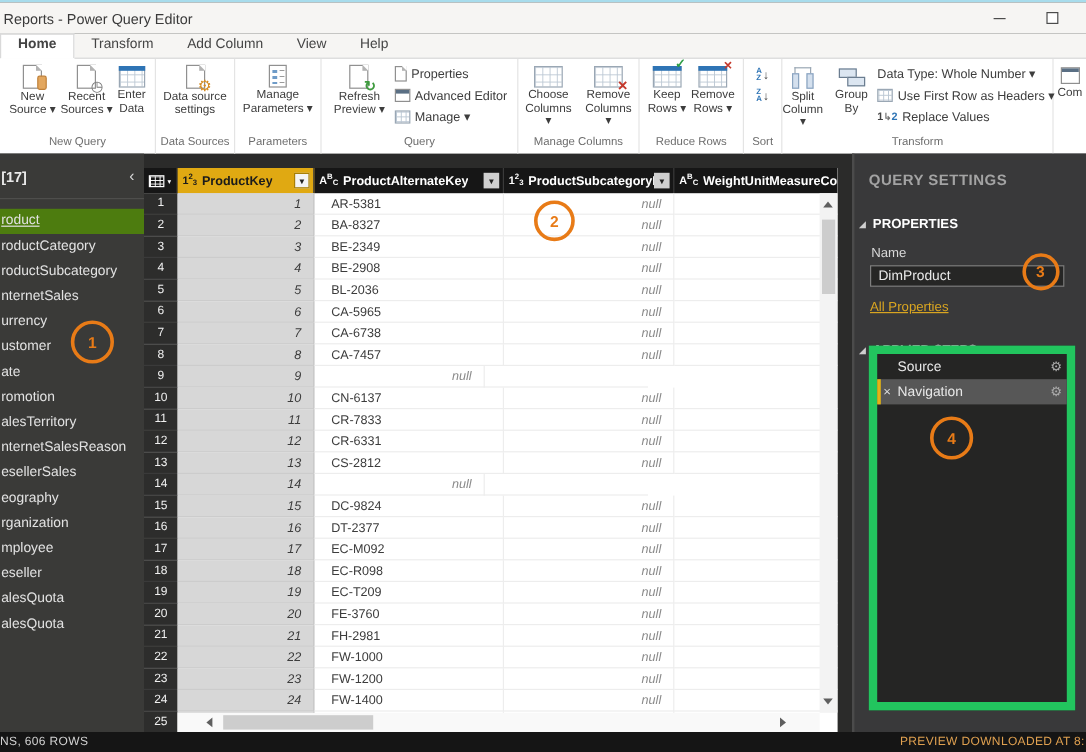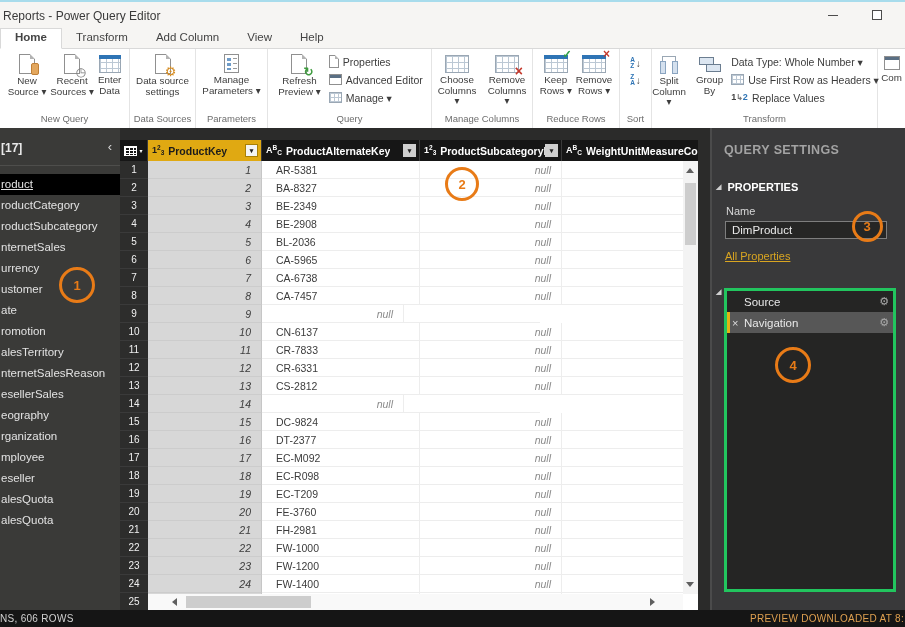--- a/index.html
+++ b/index.html
@@ -74,21 +74,21 @@
   .i-replace .two { color:#2e74b5; }
   .i-replace .rarr { font-size:8px; color:#777; }
 
   
   .sidebar { position:absolute; left:0; top:128px; width:120px; height:482px; background:#3a3a38; }
   .sbheader { position:relative; height:38px; border-bottom:1px solid #4e4e4c; }
   .sbtitle { position:absolute; left:1px; top:13px; font-size:12px; font-weight:bold; color:#eaeaea; }
   .sbcollapse { position:absolute; right:8px; top:11px; font-size:13px; color:#d8d8d8; }
   .sblist { margin-top:8px; }
   .sbitem { height:21px; line-height:21px; font-size:11.5px; color:#e2e2e2; padding-left:1px; white-space:nowrap; overflow:hidden; }
-  .sbitem.sel { background:#000000;text-decoration:underline; }
+  .sbitem.sel { background:#4d7c0f;text-decoration:underline; }
 
   
   .table { position:absolute; left:120px; top:140px; width:578px; height:470px; background:#fff; overflow:hidden; }
   .thead { display:flex; height:21px; background:#161616; }
   .th { display:flex; align-items:center; color:#fff; font-size:10.5px; font-weight:bold; border-right:1px solid #3a3a3a; padding-left:4px; overflow:hidden; }
   .th.selth { background:#e0a912; color:#1b1b1b; }
   .corner { width:28px; display:flex; align-items:center; justify-content:center; gap:2px; border-right:1px solid #3a3a3a; background:#161616; }
   .cgrid { width:13px; height:10px; border:1px solid #fff;
            background-image:linear-gradient(to right,#fff 1px,transparent 1px),linear-gradient(to bottom,#fff 1px,transparent 1px);
            background-size:4px 3px; }
@@ -123,21 +123,21 @@
 
   
   .qpanel { position:absolute; left:710px; top:128px; width:195px; height:482px; background:#39393a; border-left:2px solid #4b4b4b; }
   .qtitle { padding:15px 0 0 12px; font-size:12.5px; font-weight:bold; color:#a3a3a3; letter-spacing:0.4px; }
   .qsec { display:flex; align-items:center; gap:6px; padding-left:4px; color:#fff; font-size:11px; font-weight:bold; }
   .sec1 { margin-top:24px; } .sec2 { margin-top:22px; }
   .qtri { font-size:7px; color:#cfcfcf; }
   .qname { margin:12px 0 0 14px; font-size:11px; color:#d8d8d8; }
   .qinput { position:relative; margin:4px 18px 0 13px; height:18px; background:#262625; border:1px solid #7e7e7e; color:#e9e9e9; font-size:11.5px; line-height:17px; padding-left:6px; }
   .qlink { margin:11px 0 0 13px; font-size:11px; color:#d9a521; text-decoration:underline; display:inline-block; }
-  .steps { position:absolute; left:12px; right:9px; top:160px; bottom:18px; background:#252524; border:3px solid #22c55e; }
+  .steps { position:absolute; left:12px; right:9px; top:160px; bottom:18px; background:#252524; border:7px solid #22c55e; }
   .step { position:relative; height:21px; display:flex; align-items:center; font-size:11.5px; color:#e8e8e8; padding-left:17px; }
   .step.sel { background:#575757; }
   .step.sel::before { content:""; position:absolute; left:0; top:0; bottom:0; width:3px; background:#e3b315; }
   .stepdel { position:absolute; left:5px; font-size:11px; color:#ddd; }
   .stepgear { position:absolute; right:4px; font-size:11px; color:#a9a9a9; }
 
   
   .statusbar { position:absolute; left:0; top:610px; width:905px; height:17px; background:#151515; }
   .st-left { position:absolute; left:0px; top:3px; font-size:10px; color:#d2d2d2; letter-spacing:0.3px; white-space:nowrap; }
   .st-right { position:absolute; right:1px; top:3px; font-size:10px; color:#dfa050; letter-spacing:0.3px; white-space:nowrap; }

